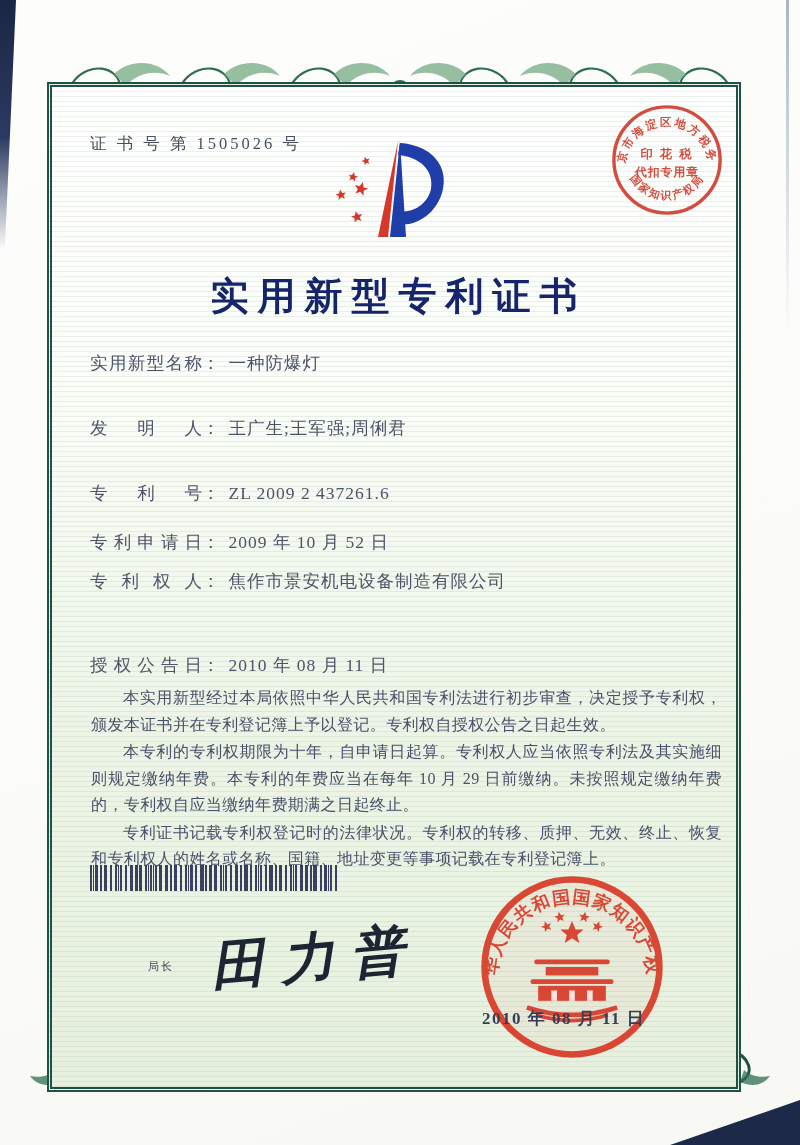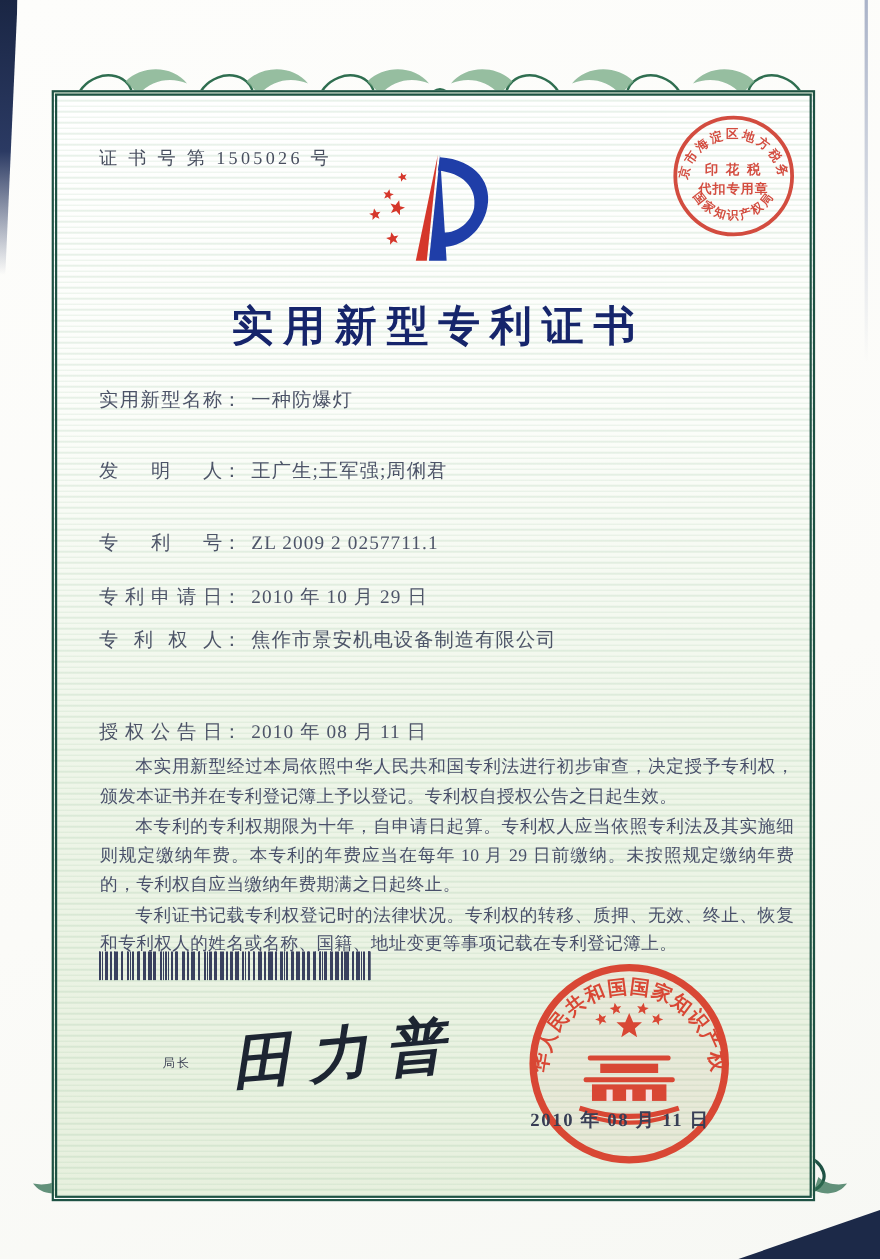--- a/index.html
+++ b/index.html
@@ -155,24 +155,24 @@
 
     <div class="title">实用新型专利证书</div>
 
     <div class="field" style="top:329px">
       <span class="flabel">发明人</span><span class="fcolon">：</span><span class="fvalue">王广生;王军强;周俐君</span>
     </div>
     <div class="field" style="top:264px">
       <span class="flabel">实用新型名称</span><span class="fcolon">：</span><span class="fvalue">一种防爆灯</span>
     </div>
     <div class="field" style="top:394px">
-      <span class="flabel">专利号</span><span class="fcolon">：</span><span class="fvalue">ZL 2009 2 0257711.1</span>
+      <span class="flabel">专利号</span><span class="fcolon">：</span><span class="fvalue">ZL 2009 2 437261.6</span>
     </div>
     <div class="field" style="top:443px">
-      <span class="flabel">专利申请日</span><span class="fcolon">：</span><span class="fvalue">2010 年 10 月 29 日</span>
+      <span class="flabel">专利申请日</span><span class="fcolon">：</span><span class="fvalue">2009 年 10 月 52 日</span>
     </div>
     <div class="field" style="top:482px">
       <span class="flabel">专利权人</span><span class="fcolon">：</span><span class="fvalue">焦作市景安机电设备制造有限公司</span>
     </div>
     <div class="field" style="top:566px">
       <span class="flabel">授权公告日</span><span class="fcolon">：</span><span class="fvalue">2010 年 08 月 11 日</span>
     </div>
 
     <div class="paras">
       <p>本实用新型经过本局依照中华人民共和国专利法进行初步审查，决定授予专利权，颁发本证书并在专利登记簿上予以登记。专利权自授权公告之日起生效。</p>

